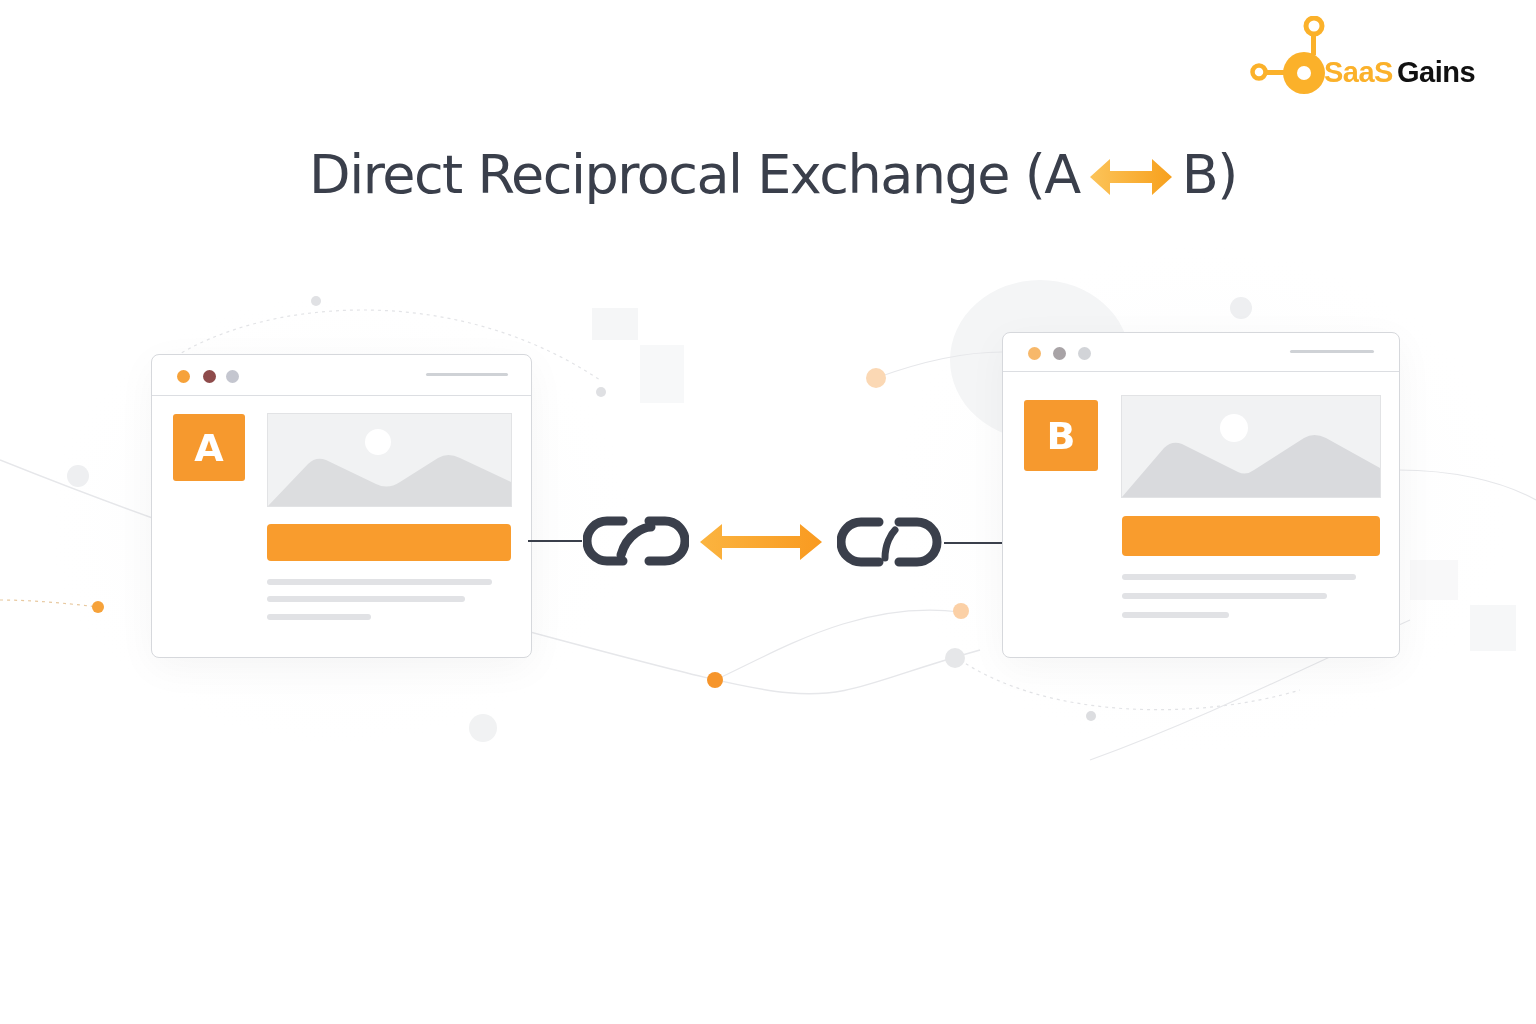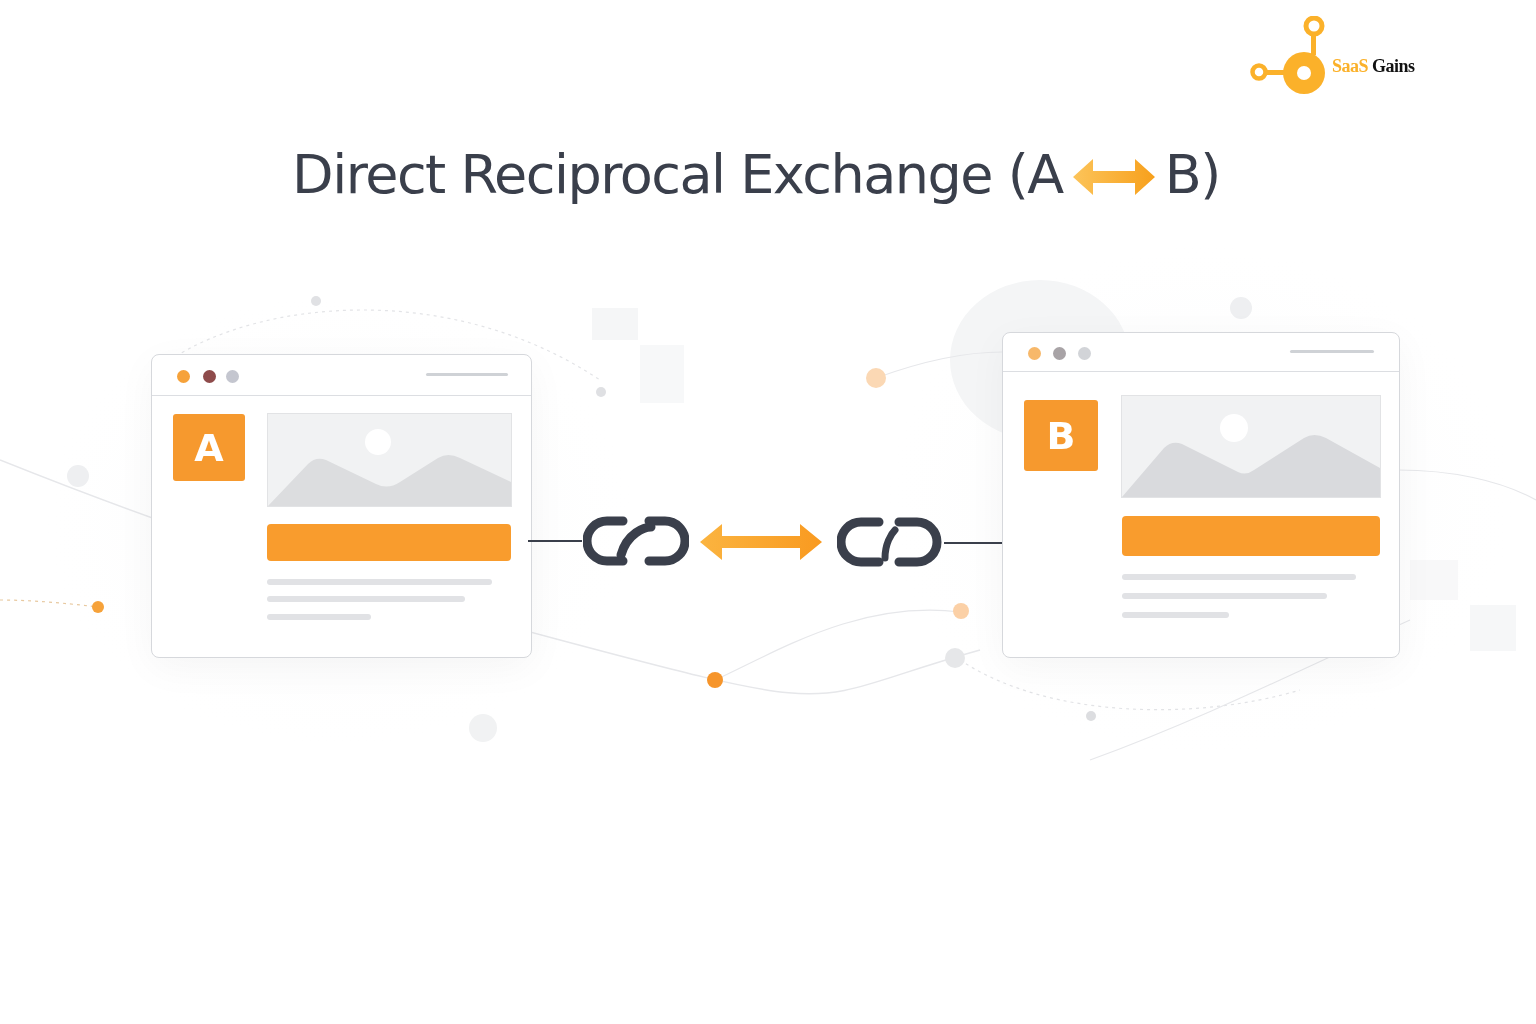--- a/index.html
+++ b/index.html
@@ -6,33 +6,33 @@
     body {
       width: 1536px; height: 1024px; overflow: hidden;
       background: #ffffff; position: relative;
       font-family: "Liberation Sans", sans-serif;
     }
     .bg-svg { position: absolute; left: 0; top: 0; width: 1536px; height: 1024px; }
 
     
     .logo { position: absolute; left: 1248px; top: 16px; width: 270px; height: 82px; }
     .logo-text {
-      position: absolute; left: 84px; top: 40px;
-      font-family: Liberation Serif, serif; font-weight: bold; font-size: 18px;
+      position: absolute; left: 76px; top: 40px;
+      font-family: Liberation Sans, sans-serif; font-weight: bold; font-size: 29px;
       letter-spacing: -0.5px; white-space: nowrap;
     }
     .logo-text .saas { color: #fbb12a; }
     .logo-text .gains { color: #111111; margin-left: 4px; }
 
     
     .title {
       position: absolute; left: 0; top: 143px; width: 1512px;
       text-align: center;
       font-family: "DejaVu Sans", sans-serif; font-size: 54px; color: #3a3f4b;
-      letter-spacing: -1.5px; white-space: nowrap;
+      letter-spacing: -1.5px; white-space: nowrap; padding-left: 17px;
     }
     .title .arrow-inline { display: inline-block; width: 82px; height: 40px; vertical-align: -4px; margin: 0 10px; }
 
     
     .browser {
       position: absolute; background: #fff; border: 1.5px solid #d6d8dc; border-radius: 8px;
       box-shadow: 0 10px 40px rgba(0,0,0,0.04);
     }
     .browser-a { left: 151px; top: 354px; width: 379px; height: 302px; }
     .browser-b { left: 1002px; top: 332px; width: 396px; height: 324px; }

